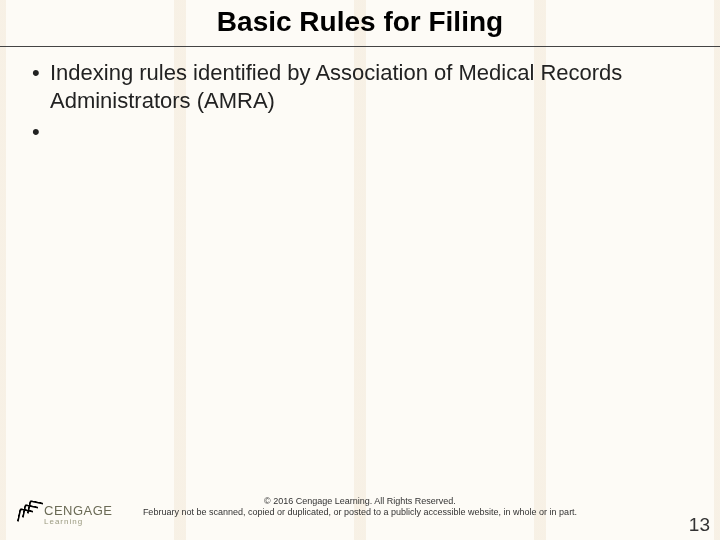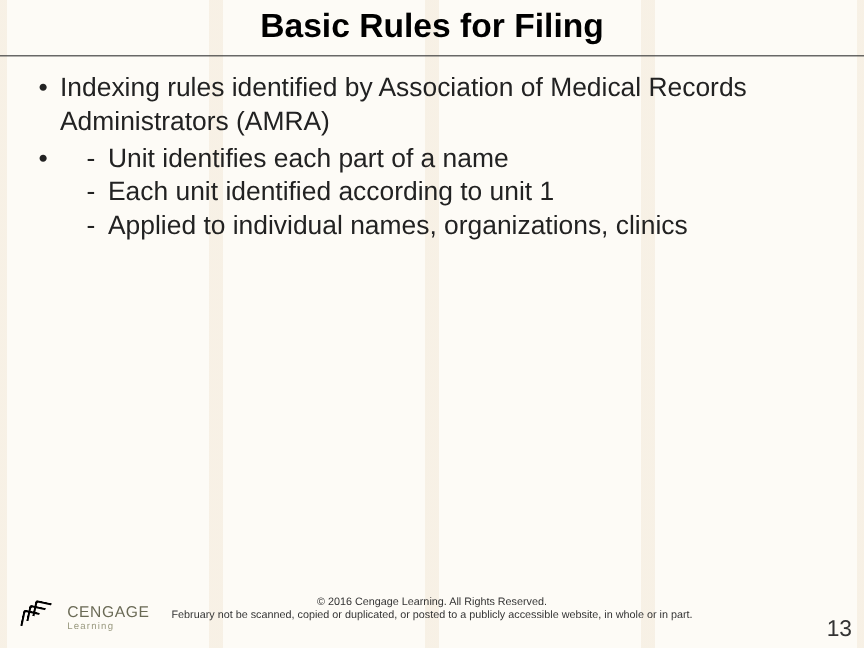--- a/index.html
+++ b/index.html
@@ -80,21 +80,21 @@
     right: 10px;
     font-size: 19px;
     color: #333;
   }
   .logo {
     position: absolute;
     bottom: 14px;
     left: 18px;
     display: flex;
     align-items: center;
-    gap: 16px;
+    gap: 4px;
   }
   .logo-mark {
     width: 22px; height: 22px; position: relative;
   }
   .logo-mark span {
     position: absolute;
     border: 2px solid;
     border-radius: 3px 0 0 0;
     border-right: none;
     border-bottom: none;
@@ -110,25 +110,20 @@
 <body>
 
 <div class="title-block">
   <div class="title-line">Basic Rules for Filing</div>
 </div>
 
 <div class="content">
   <ul class="bullets">
     <li><span>Indexing rules identified by Association of Medical Records Administrators (AMRA)</span></li>
     <li>
-      <ul class="sub">
-        <li><span>Unit identifies each part of a name</span></li>
-        <li><span>Each unit identified according to unit 1</span></li>
-        <li><span>Applied to individual names, organizations, clinics</span></li>
-      </ul>
     </li>
   </ul>
 </div>
 
 <div class="logo">
   <div class="logo-mark">
     <span class="m1"></span>
       <span class="m2"></span>
       <span class="m3"></span>
   </div>

